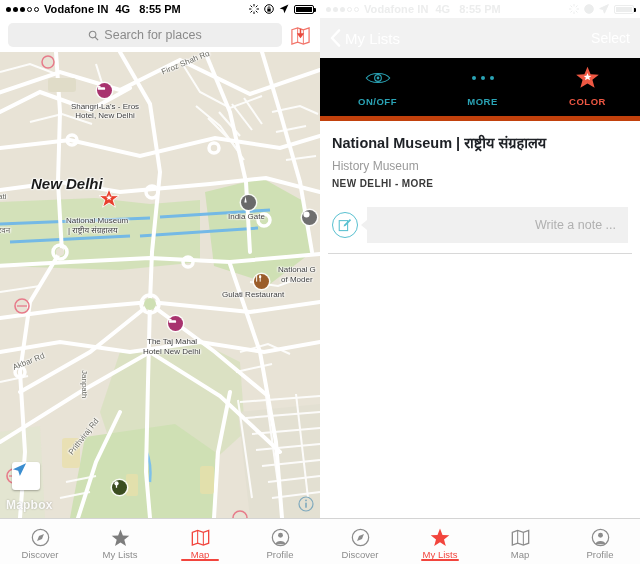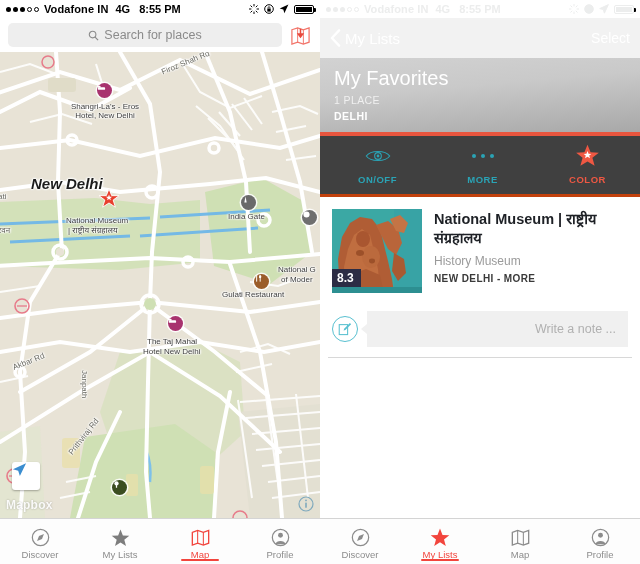--- a/index.html
+++ b/index.html
@@ -109,21 +109,21 @@
     height: 78px; position: relative;
     background: linear-gradient(175deg, #d2d2d2 0%, #c9c9c9 40%, #a8a8a8 100%);
     border-bottom: 4px solid #e8553e;
     padding: 8px 14px 0 14px;
   }
   .hero-title { font-size: 20px; color: #ffffff; font-weight: normal; line-height: 1.25; }
   .hero-sub { font-size: 10.5px; color: #f0f0f0; letter-spacing: .4px; margin-top: 3px; }
   .hero-city { font-size: 10.5px; color: #ffffff; font-weight: bold; letter-spacing: .5px; margin-top: 4px; }
 
   .actions {
-    display: flex; background: #404040; border-bottom: 3px solid #c2410c;
+    display: flex; background: #000000; border-bottom: 5px solid #c2410c;
     padding: 8px 0 9px 5px;
   }
   .action { flex: 1; display: flex; flex-direction: column; align-items: center; gap: 6px; }
   .action-ic { height: 24px; display: flex; align-items: center; justify-content: center; }
   .action-lb { font-size: 9.5px; font-weight: bold; letter-spacing: .5px; color: #2aa3b5; }
   .action-lb.red { color: #ef5843; }
 
   .place-card { display: flex; gap: 12px; padding: 12px 12px 10px 12px; background: #fff; }
   .thumb { width: 90px; height: 84px; position: relative; flex: none; overflow: hidden; background: #2fa9a9; }
   .rating {
@@ -471,25 +471,20 @@
     <div class="navbar">
       <div class="nav-back">
         <svg width="11" height="18" viewBox="0 0 12 20">
           <path d="M10 1.5 L2 10 L10 18.5" fill="none" stroke="#ffffff" stroke-width="2.6" stroke-linecap="round" stroke-linejoin="round"></path>
         </svg>
         <span class="nav-back-lb">My Lists</span>
       </div>
       <div class="nav-select">Select</div>
     </div>
 
-    <div class="hero">
-      <div class="hero-title">My Favorites</div>
-      <div class="hero-sub">1 PLACE</div>
-      <div class="hero-city">DELHI</div>
-    </div>
 
     <div class="actions">
       <div class="action">
         <div class="action-ic">
           <svg width="26" height="16" viewBox="0 0 28 17">
             <path d="M1.4 8.5 C6 2 22 2 26.6 8.5 C22 15 6 15 1.4 8.5 Z" fill="none" stroke="#2aa3b5" stroke-width="1.2"></path>
             <circle cx="14" cy="8.5" r="3.6" fill="none" stroke="#2aa3b5" stroke-width="1.2"></circle>
             <circle cx="14" cy="8.5" r="1.5" fill="#2aa3b5"></circle>
           </svg>
         </div>
@@ -510,38 +505,20 @@
           <svg width="25" height="24" viewBox="0 0 26 25">
             <path d="M13 0.8 L16.2 8.6 L24.8 9.1 L18.1 14.3 L20.4 22.6 L13 18.1 L5.6 22.6 L7.9 14.3 L1.2 9.1 L9.8 8.6 Z" fill="#ef5843"></path>
             <path d="M13 7.4 L14.1 10.1 L17 10.3 L14.8 12 L15.6 14.8 L13 13.3 L10.4 14.8 L11.2 12 L9 10.3 L11.9 10.1 Z" fill="#ffffff"></path>
           </svg>
         </div>
         <div class="action-lb red">COLOR</div>
       </div>
     </div>
 
     <div class="place-card">
-      <div class="thumb">
-        <svg width="90" height="84" viewBox="0 0 90 84">
-          <rect width="90" height="84" fill="#38a3a5"></rect>
-          <rect x="0" y="0" width="62" height="84" fill="#3ba8a4"></rect>
-          <path d="M8 84 L6 50 L10 28 L18 14 L28 8 L40 10 L48 20 L52 36 L56 52 L60 70 L62 84 Z" fill="#b05d35"></path>
-          <path d="M14 84 L12 58 L16 40 L22 26 L30 20 L38 26 L42 42 L46 60 L48 84 Z" fill="#c06e40"></path>
-          <path d="M24 30 a7 8 0 1 1 14 0 a7 8 0 1 1 -14 0" fill="#a95630"></path>
-          <path d="M44 16 L56 12 L66 20 L70 34 L64 46 L56 40 L50 28 Z" fill="#b9653a"></path>
-          <path d="M58 10 L68 6 L76 14 L72 24 L64 22 Z" fill="#c47445"></path>
-          <path d="M30 48 a9 11 0 1 0 18 0 a9 11 0 1 0 -18 0" fill="#bb6a3d"></path>
-          <path d="M18 66 L34 60 L48 66 L52 84 L20 84 Z" fill="#ab5a33"></path>
-          <ellipse cx="28" cy="44" rx="4" ry="3" fill="#9c5029"></ellipse>
-          <ellipse cx="40" cy="52" rx="3" ry="2.4" fill="#9c5029"></ellipse>
-          <path d="M62 44 L72 50 L74 64 L66 72 L60 62 Z" fill="#a95a32"></path>
-          <rect x="0" y="78" width="90" height="6" fill="#2d8f91"></rect>
-        </svg>
-        <div class="rating">8.3</div>
-      </div>
       <div class="place-info">
         <div class="place-title">National Museum | राष्ट्रीय संग्रहालय</div>
         <div class="place-cat">History Museum</div>
         <div class="place-loc">NEW DELHI - MORE</div>
       </div>
     </div>
 
     <div class="note-row">
       <div class="note-ic">
         <svg width="14" height="14" viewBox="0 0 16 16">

